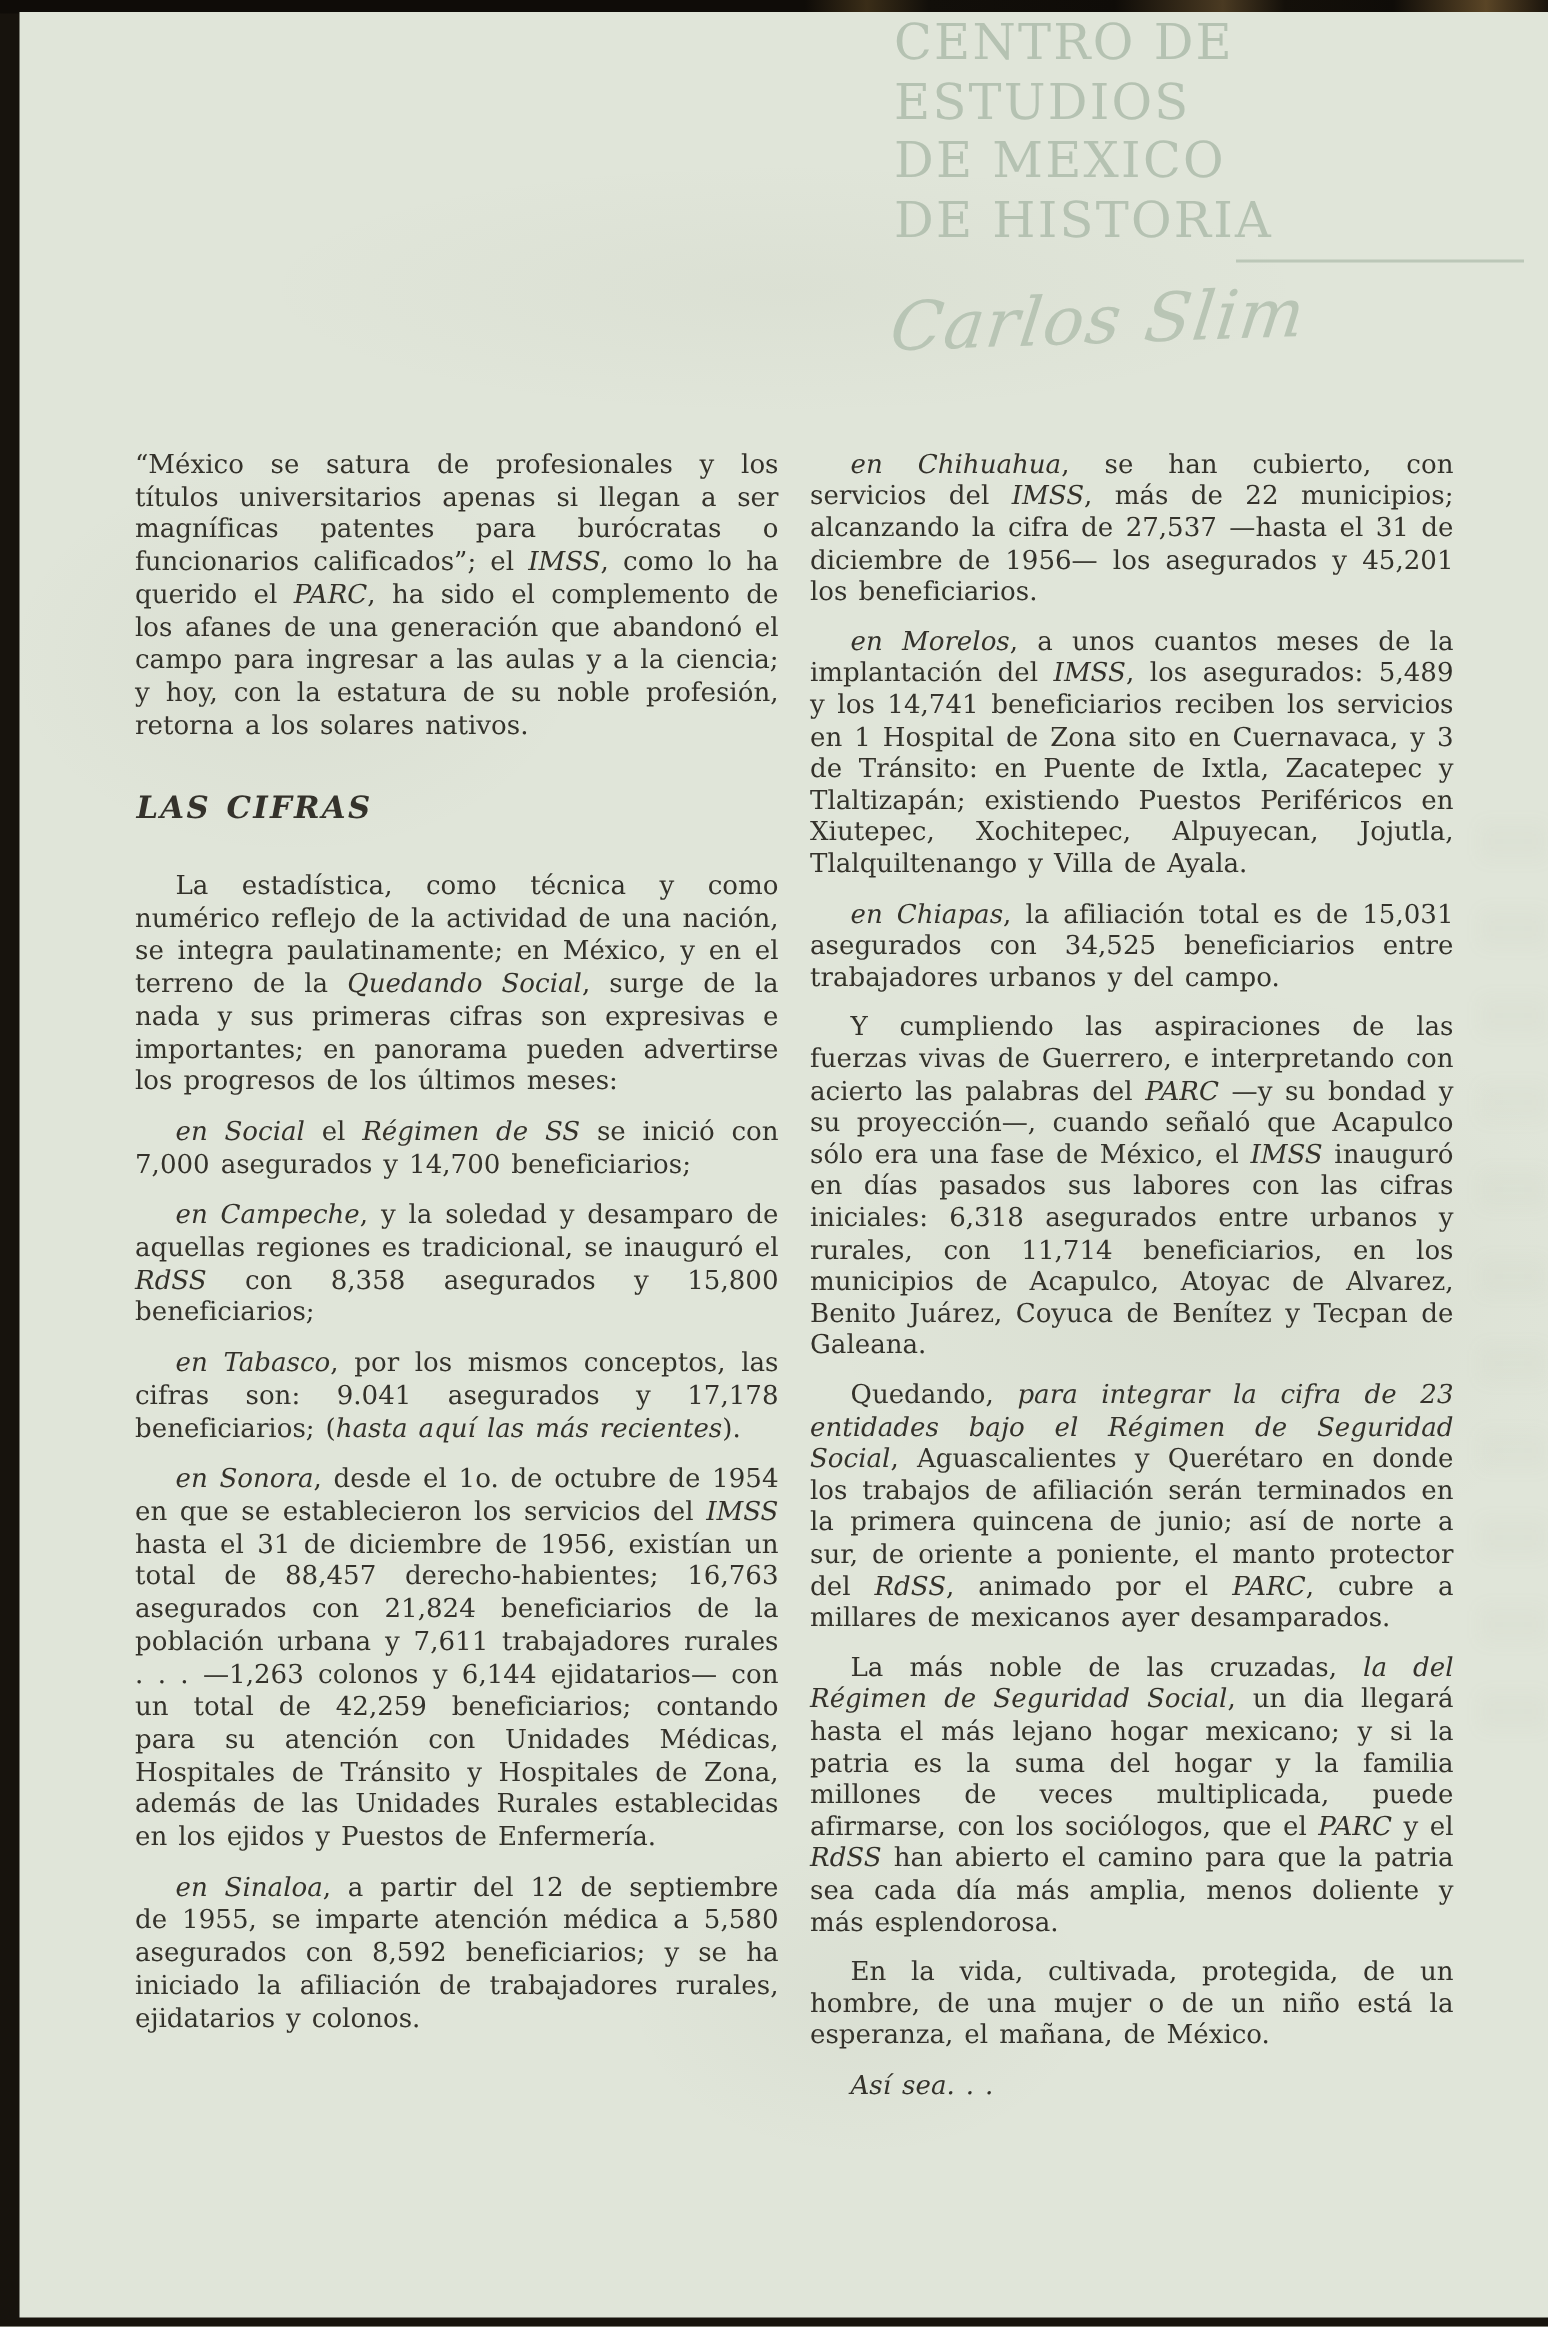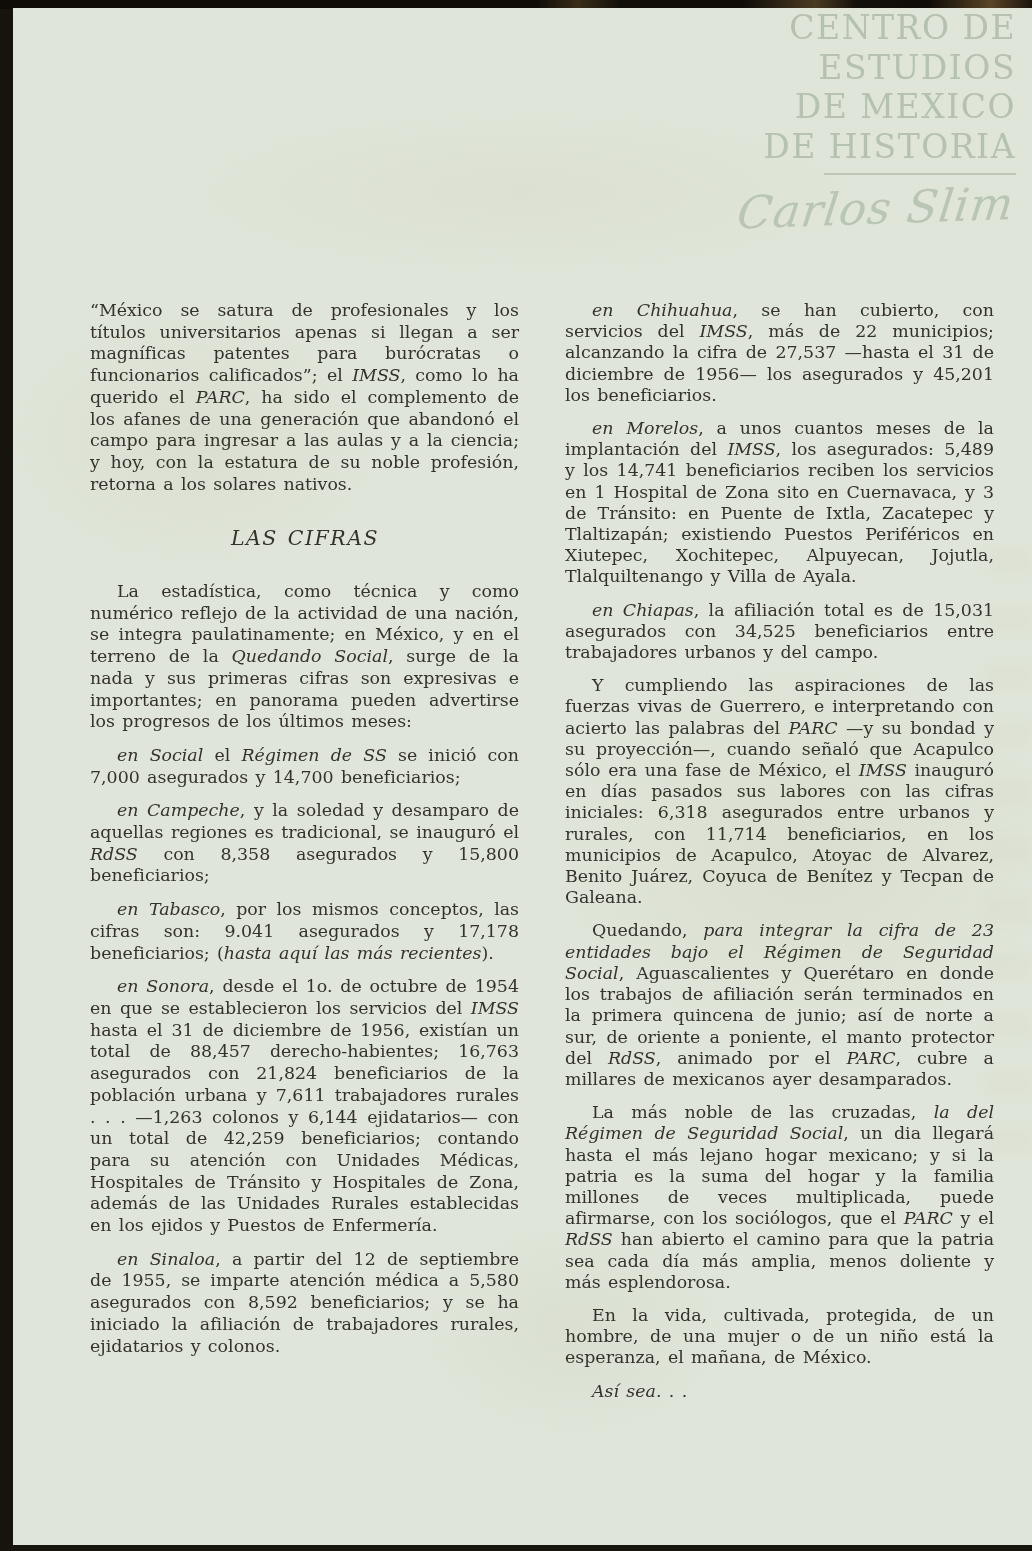--- a/index.html
+++ b/index.html
@@ -36,21 +36,21 @@
   
   .ghost-strip{
     position:absolute;right:0;top:540px;width:46px;height:620px;pointer-events:none;
     background:repeating-linear-gradient(180deg,
       rgba(140,150,125,.08) 0 26px, rgba(224,229,217,0) 26px 58px);
     filter:blur(6px);opacity:.5;
   }
 
   
   .watermark{
-    position:absolute;top:0;right:16px;width:420px;text-align:right;
+    position:absolute;top:0;right:16px;width:420px;
     color:var(--watermark);user-select:none;
   }
   .wm-line{
     font-family:"DejaVu Serif","Liberation Serif",serif;
     font-size:33px;line-height:39.5px;letter-spacing:1.5px;font-weight:400;
   }
   .wm-rule{
     margin:7px 0 0 auto;width:192px;height:2px;background:var(--watermark);opacity:.85;
   }
   .wm-foundation{
@@ -67,29 +67,29 @@
   }
 
   
   .col{
     position:absolute;top:280px;width:429px;
     color:var(--ink);
     font-size:17.4px;line-height:21.7px;
     text-align:justify;word-spacing:1.8px;
   }
   .col-left{left:77px;}
-  .col-right{left:552px;line-height:21.2px;}
+  .col-right{left:527px;line-height:21.2px;}
   .para{margin:12px 0 7px 0;}
   .para.indent{text-indent:27px;}
   .para em{font-style:italic;}
   .section-heading{
     margin:33px 0 31px 1px;
-    font-style:italic;font-weight:400;
+    font-style:italic;font-weight:700;
     font-size:20.5px;letter-spacing:1.5px;
-    text-align:center;
+    text-align:left;
   }
 </style>
 </head>
 <body>
 
 <div class="scan-top-strip"></div>
 
 <div class="paper">
 
   <div class="watermark">

